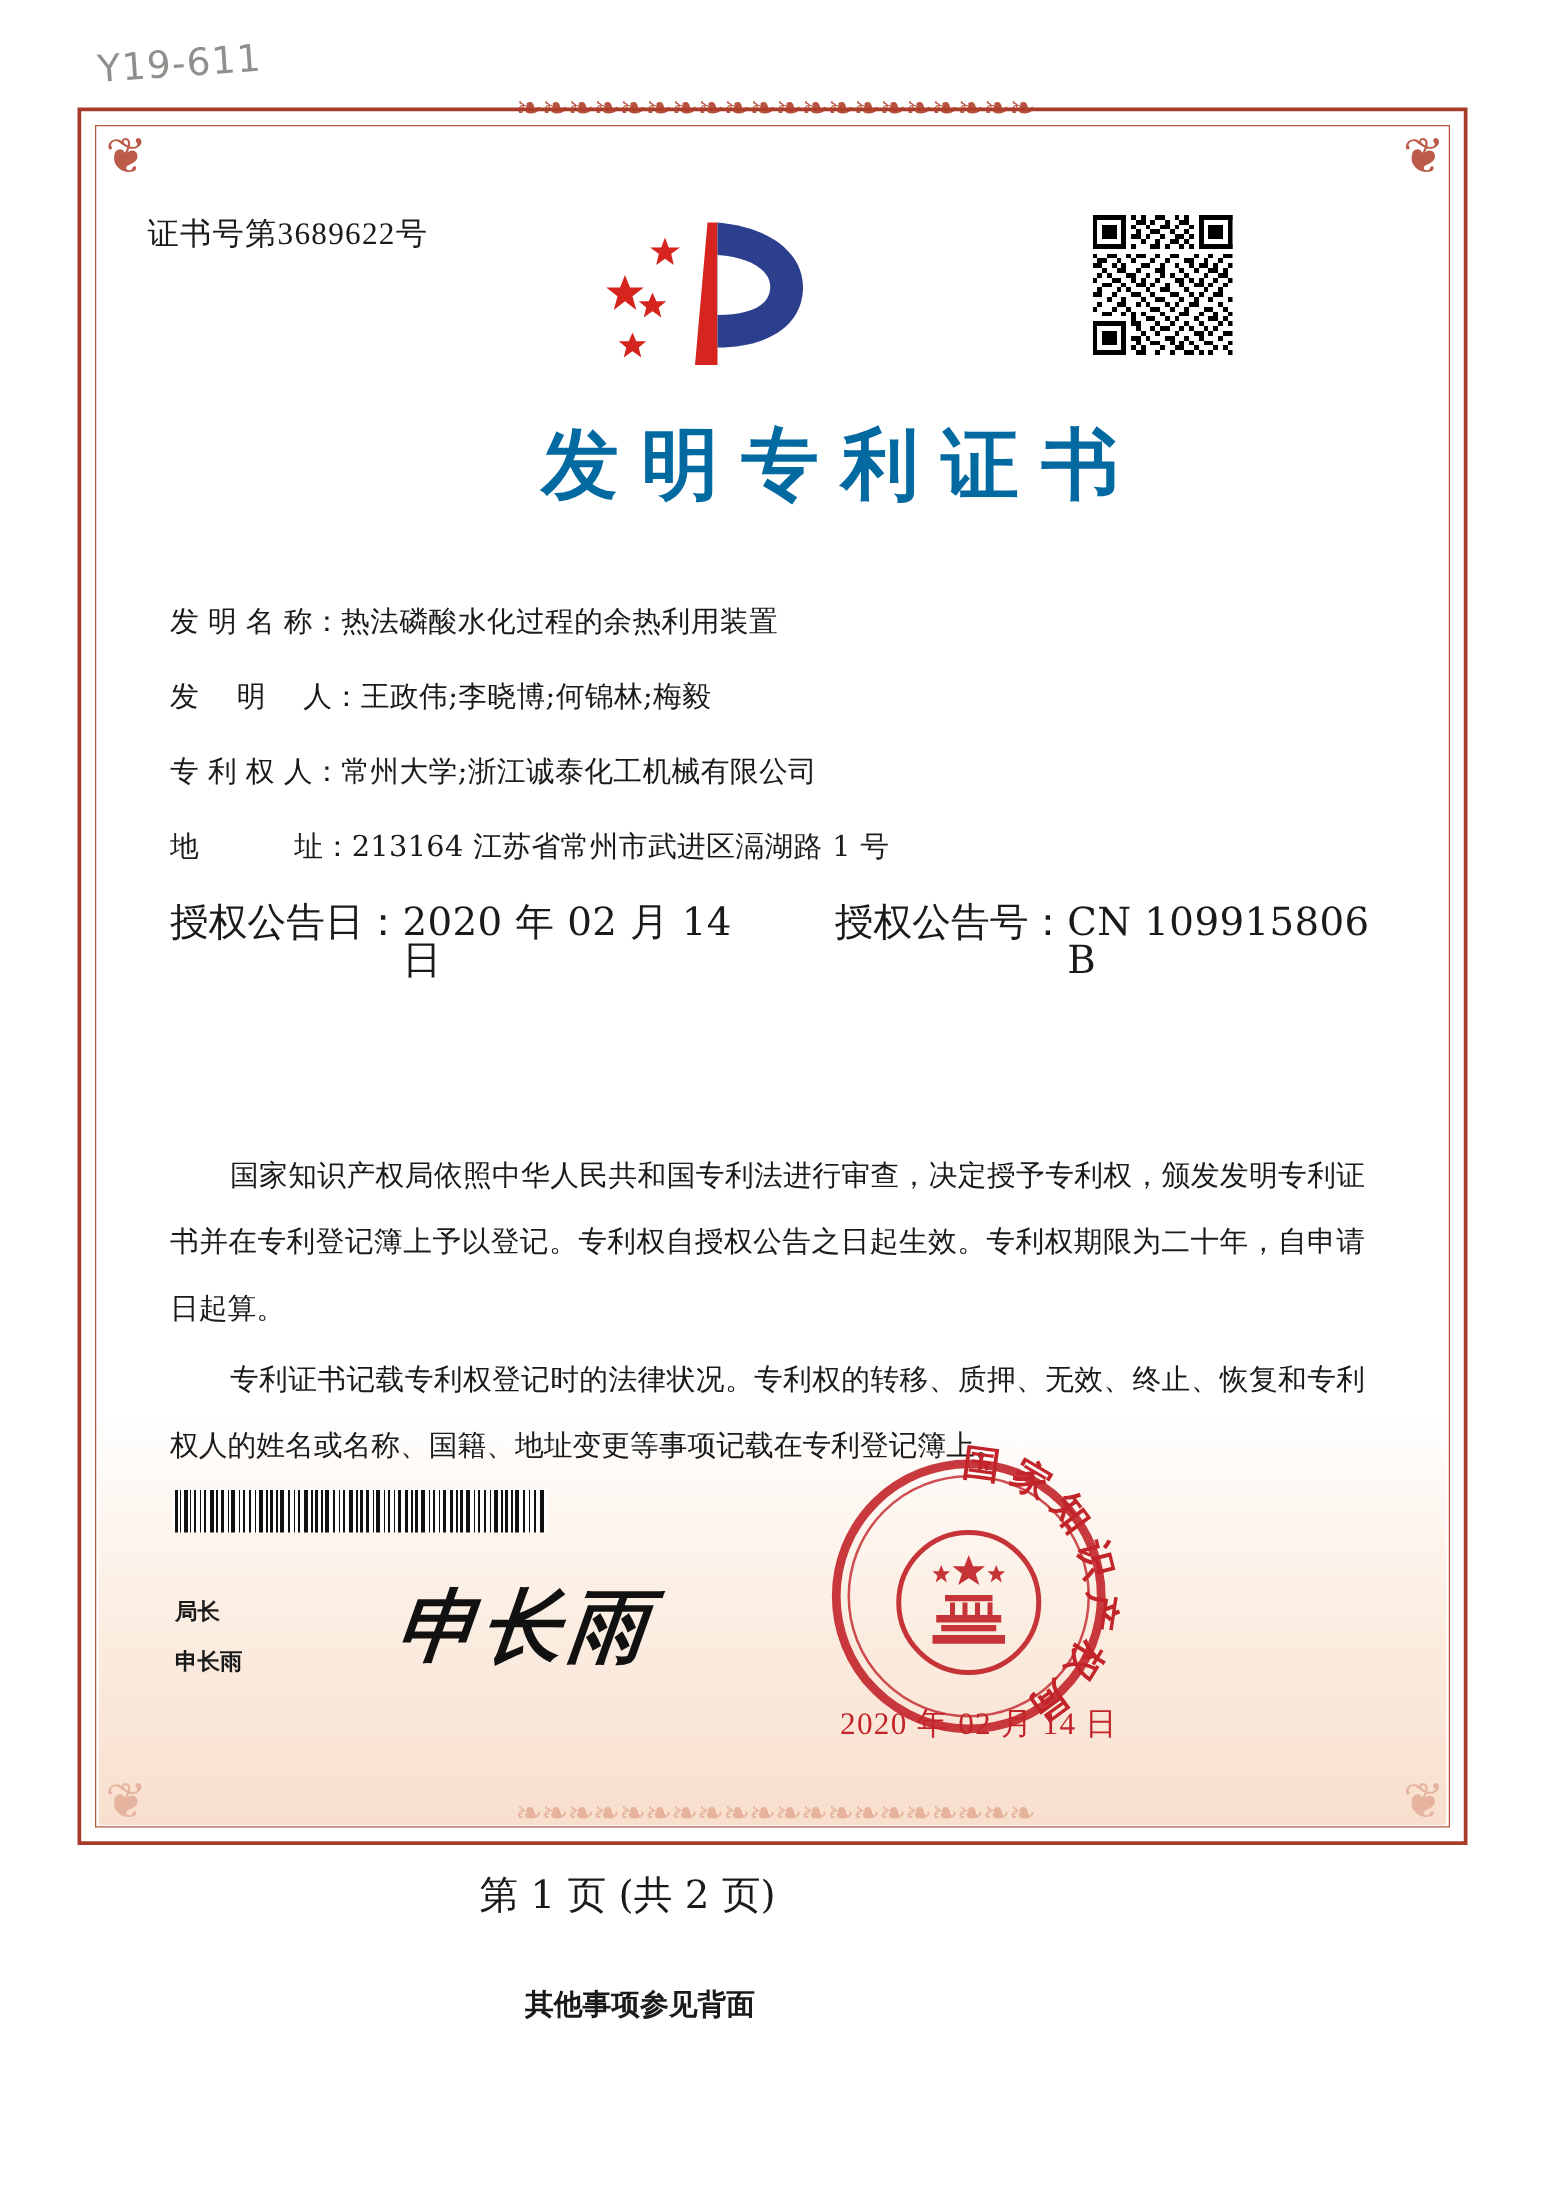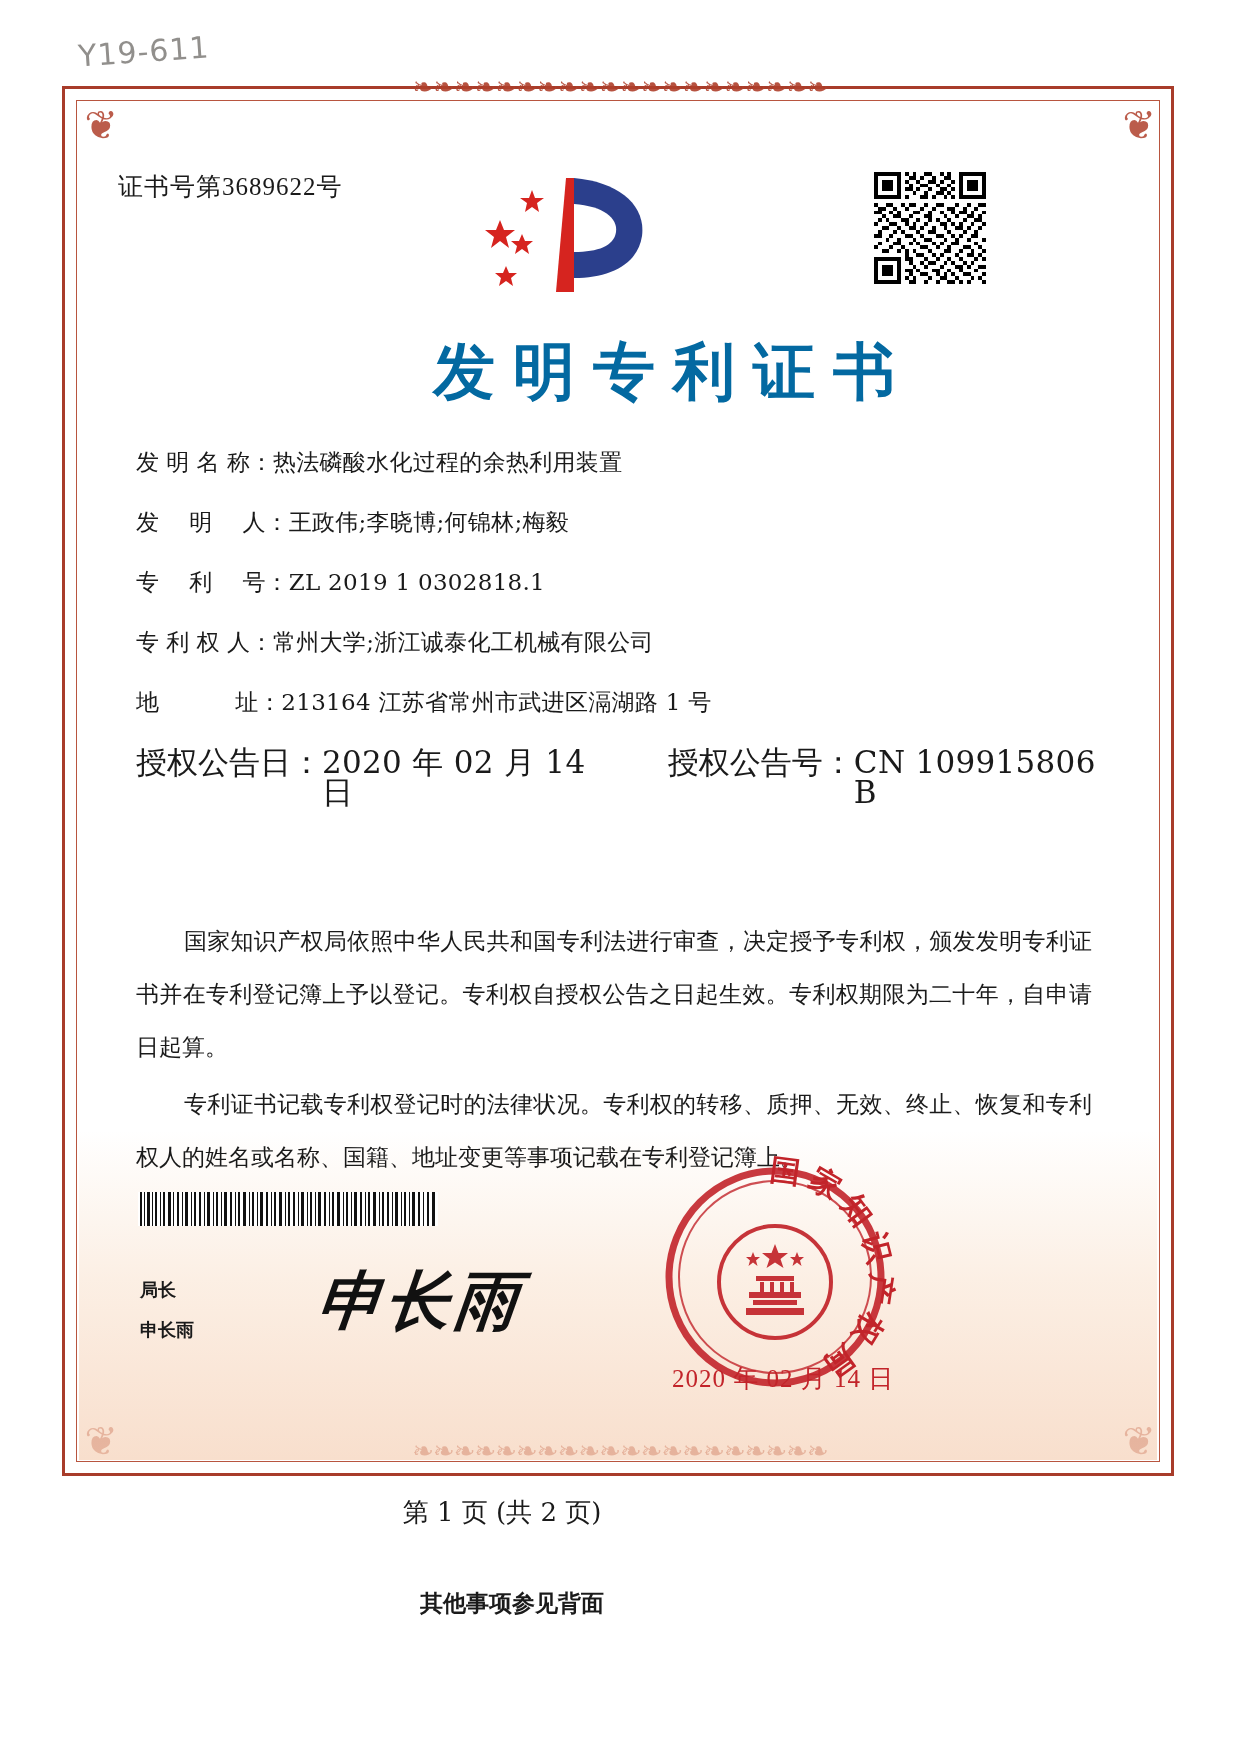--- a/index.html
+++ b/index.html
@@ -129,21 +129,21 @@
     text-indent: 18px;
     font-family: "DejaVu Serif", "Liberation Serif", serif;
     color: #0369a1;
     margin-left: 44px;
   }
 
   
   .fields {
     position: absolute;
     left: 136px;
-    top: 447px;
+    top: 483px;
     width: 960px;
   }
   .field-row {
     display: flex;
     align-items: baseline;
     margin-bottom: 30px;
     font-size: 23px;
     line-height: 30px;
   }
   .f-label {
@@ -229,21 +229,21 @@
     font-family: "Liberation Serif", serif;
   }
 
   
   .page-no {
     position: absolute;
     left: 0;
     top: 1495px;
     width: 1004px;
     text-align: center;
-    font-size: 26px;
+    font-size: 31px;
     font-family: "DejaVu Serif", "Liberation Serif", serif;
   }
   .back-note {
     position: absolute;
     left: 0;
     top: 1588px;
     width: 1024px;
     text-align: center;
     font-size: 23px;
     font-weight: bold;
@@ -508,24 +508,20 @@
 <div class="fields">
   <div class="field-row">
     <span class="f-label">发 明 名 称：</span>
     <span class="f-value">热法磷酸水化过程的余热利用装置</span>
   </div>
   <div class="field-row">
     <span class="f-label">发　 明　 人：</span>
     <span class="f-value">王政伟;李晓博;何锦林;梅毅</span>
   </div>
   <div class="field-row">
-    <span class="f-label">专　 利　 号：</span>
-    <span class="f-value">ZL 2019 1 0302818.1</span>
-  </div>
-  <div class="field-row">
     <span class="f-label">专 利 权 人：</span>
     <span class="f-value">常州大学;浙江诚泰化工机械有限公司</span>
   </div>
   <div class="field-row">
     <span class="f-label">地　　　 址：</span>
     <span class="f-value">213164 江苏省常州市武进区滆湖路 1 号</span>
   </div>
   <div class="row-split">
     <span class="f-label">授权公告日：</span>
     <span class="f-value">2020 年 02 月 14 日</span>

